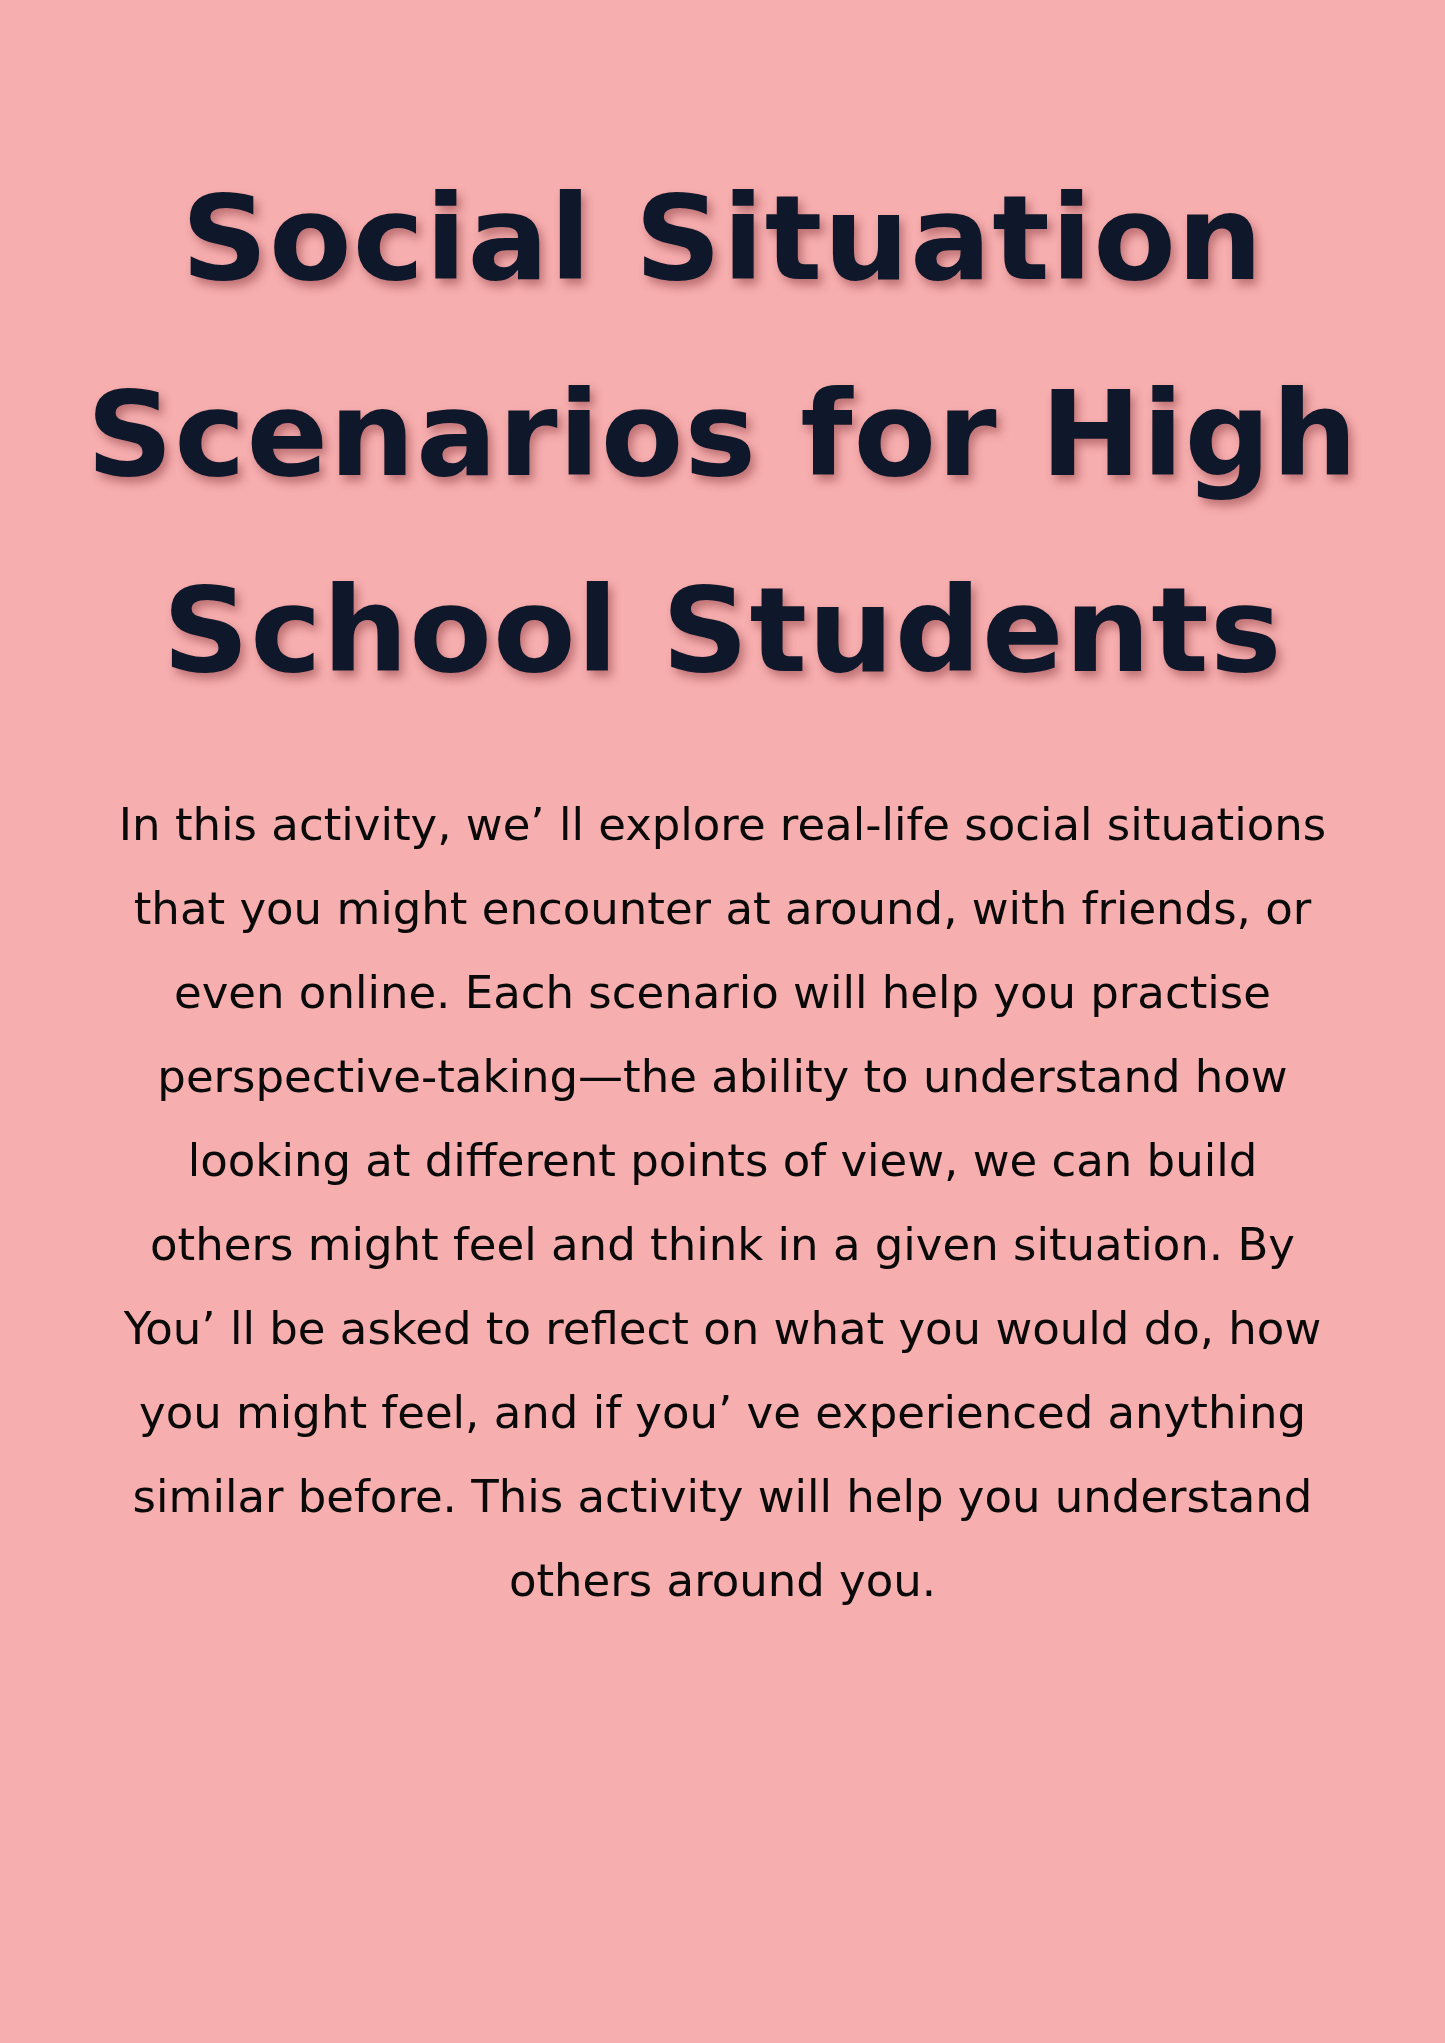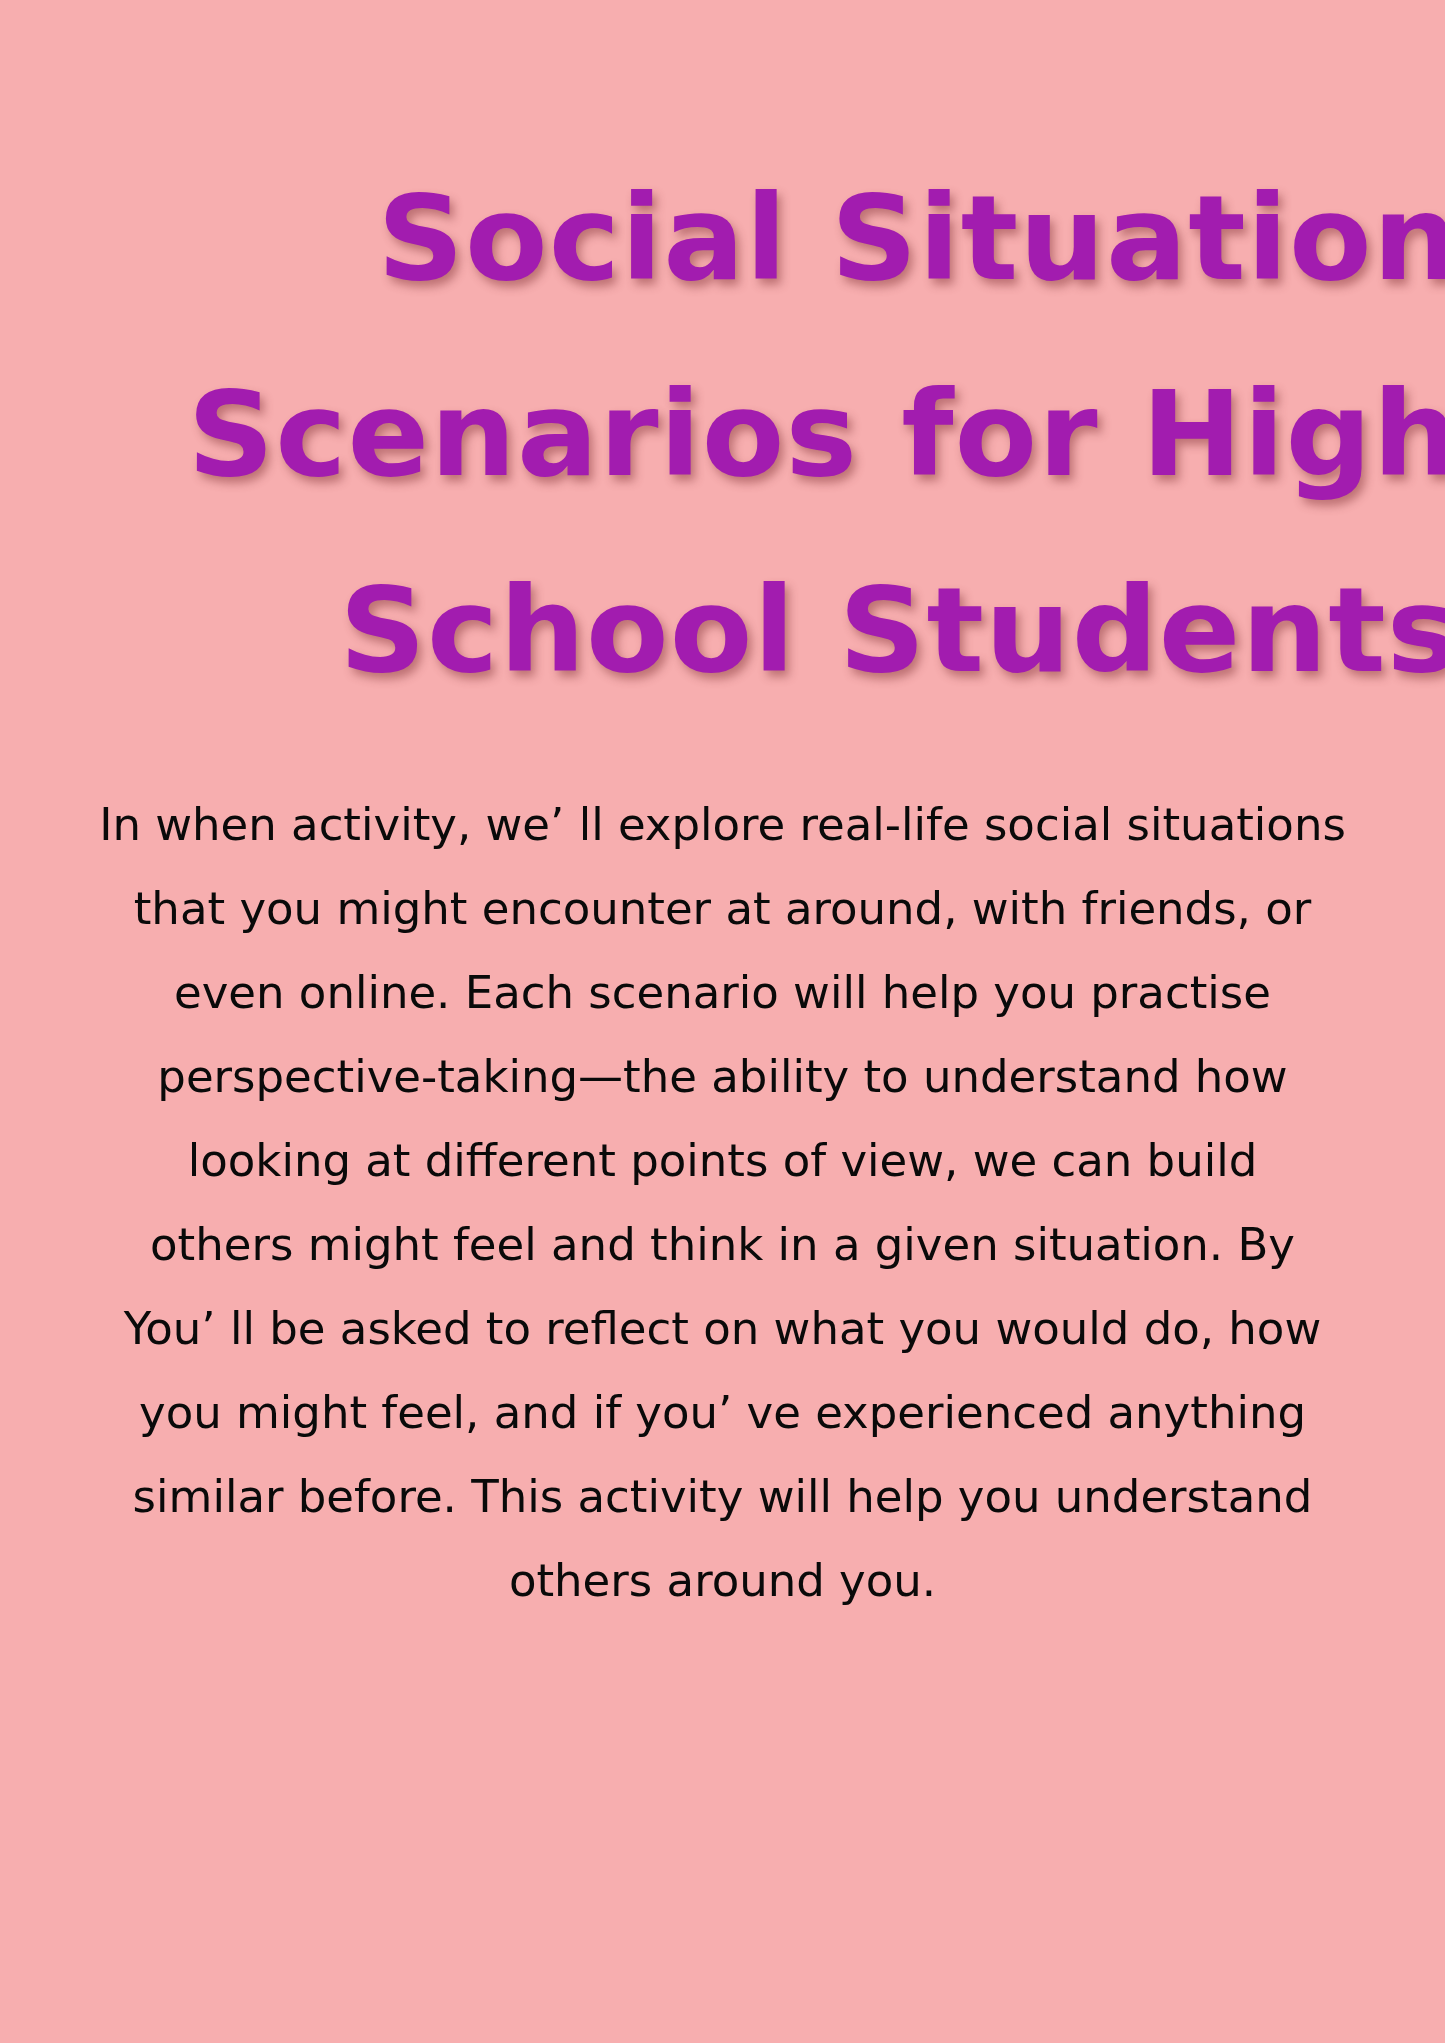--- a/index.html
+++ b/index.html
@@ -18,28 +18,28 @@
       left: 0; top: 0;
       width: 1445px;
       height: 2043px;
       background: #f7aeaf;
     }
     .title {
       position: absolute;
       left: 0;
       top: 140px;
       width: 1445px;
-      text-align: right;
+      text-align: center;
       margin: 0;
       font-family: "DejaVu Sans", sans-serif;
       font-weight: bold;
       font-size: 118px;
       line-height: 196px;
       letter-spacing: 1px;
-      color: #a21caf;
+      color: #0f172a;
       text-shadow: 4px 6px 10px rgba(120, 40, 45, 0.45);
     }
     .title .line {
       display: block;
       transform: scaleX(1.02);
     }
     .body-text {
       position: absolute;
       left: 40px;
       top: 783px;
@@ -60,21 +60,21 @@
 <body>
 
 <div class="page">
   <h1 class="title">
     <span class="line">Social Situation</span>
     <span class="line">Scenarios for High</span>
     <span class="line">School Students</span>
   </h1>
 
   <p class="body-text">
-    <span class="line">In when activity, we’ ll explore real-life social situations</span>
+    <span class="line">In this activity, we’ ll explore real-life social situations</span>
     <span class="line">that you might encounter at around, with friends, or</span>
     <span class="line">even online. Each scenario will help you practise</span>
     <span class="line">perspective-taking—the ability to understand how</span>
     <span class="line">looking at different points of view, we can build</span>
     <span class="line">others might feel and think in a given situation. By</span>
     <span class="line">You’ ll be asked to reflect on what you would do, how</span>
     <span class="line">you might feel, and if you’ ve experienced anything</span>
     <span class="line">similar before. This activity will help you understand</span>
     <span class="line">others around you.</span>
   </p>

